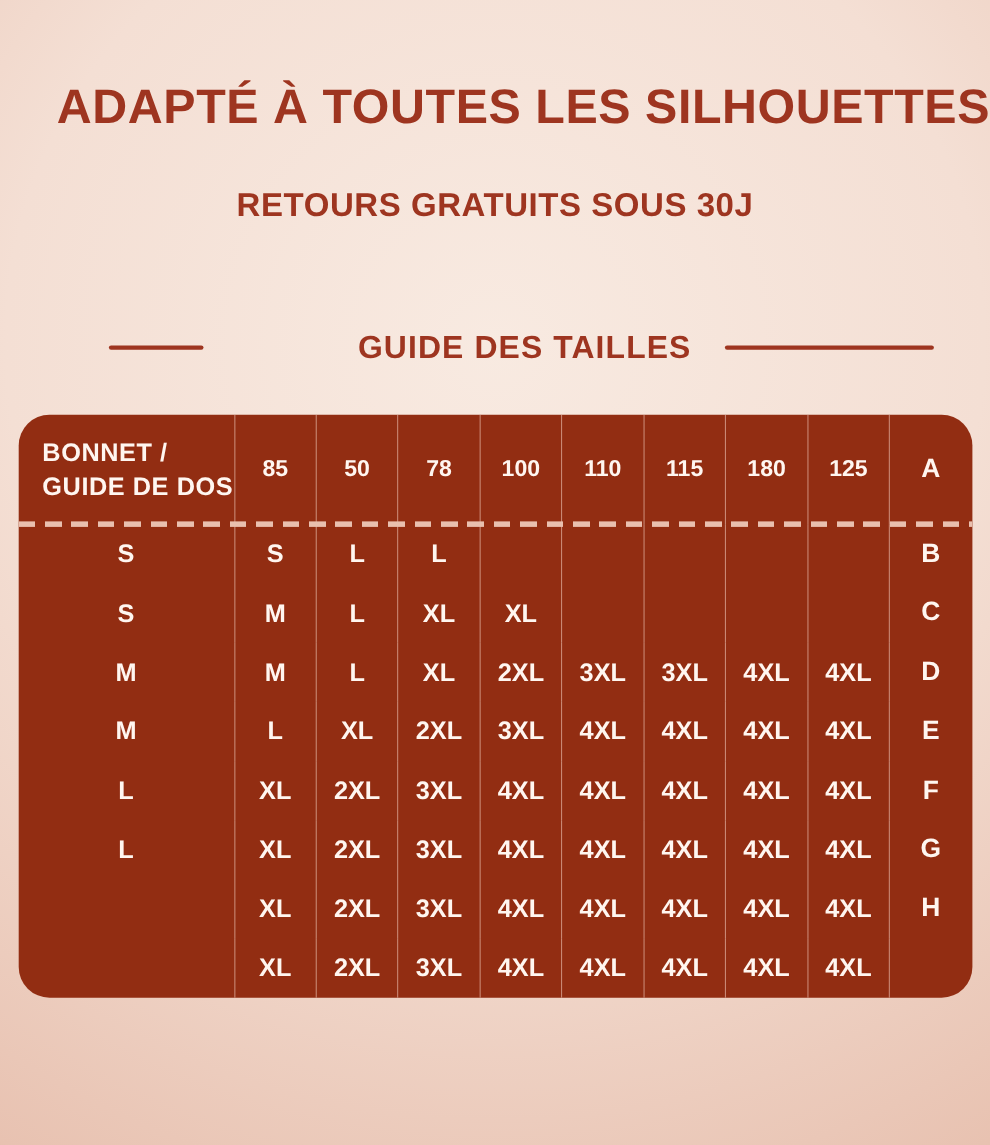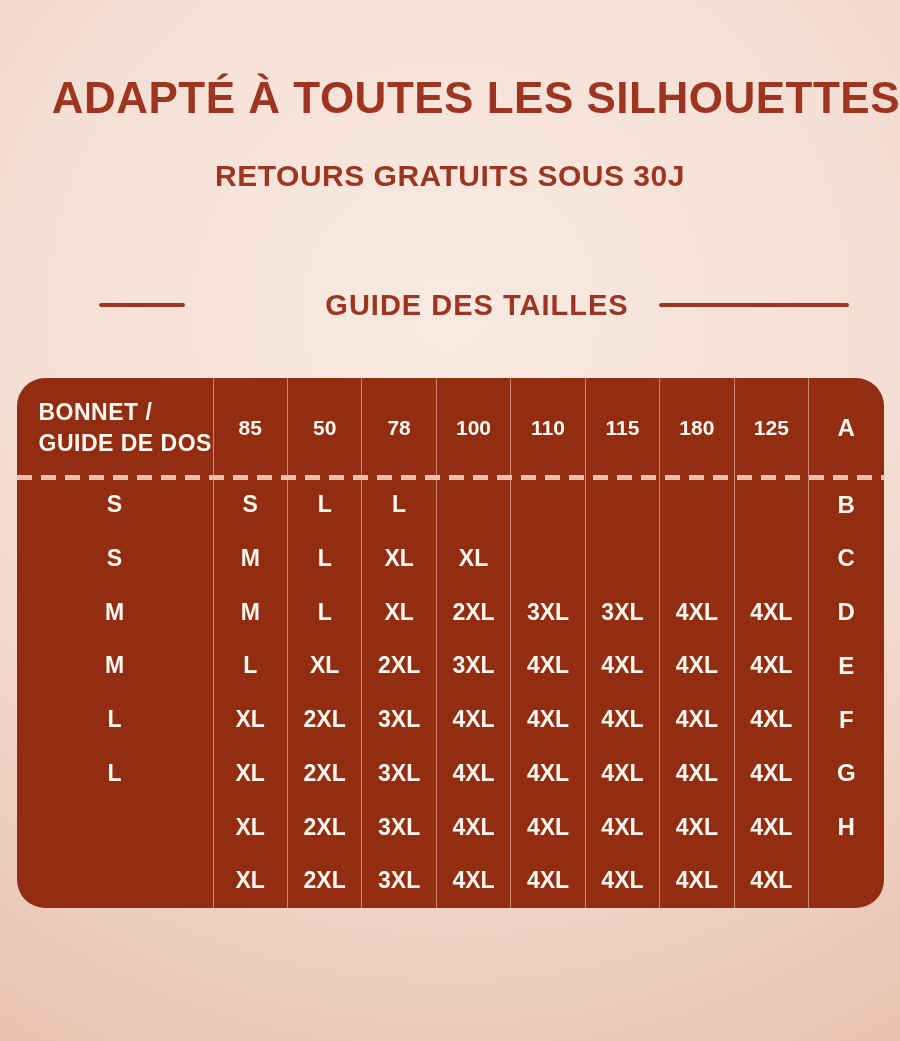--- a/index.html
+++ b/index.html
@@ -19,21 +19,21 @@
     padding-top: 72px;
     text-align: right;
     font-size: 44px;
     font-weight: bold;
     letter-spacing: 0.5px;
     line-height: 1.2;
     color: #9E3520;
   }
 
   .page-subtitle {
-    margin-top: 34px;
+    margin-top: 45px;
     text-align: center;
     font-size: 30px;
     font-weight: bold;
     letter-spacing: 0.5px;
     color: #9E3520;
   }
 
   .section-heading {
     margin-top: 96px;
     display: flex;
@@ -52,21 +52,21 @@
     background: #9E3520;
     border-radius: 2px;
   }
   .rule-left  { width: 86px;  margin-right: 140px; }
   .rule-right { width: 190px; margin-left: 30px; }
 
   .table-card {
     position: relative;
     width: 867px;
     height: 530px;
-    margin: 56px auto 0 auto;
+    margin: 44px auto 0 auto;
     background: #922D12;
     border-radius: 28px;
     overflow: hidden;
   }
 
   .grid {
     display: grid;
     grid-template-columns: 197px repeat(9, 1fr);
     grid-template-rows: 100px repeat(8, 1fr);
     width: 100%;

